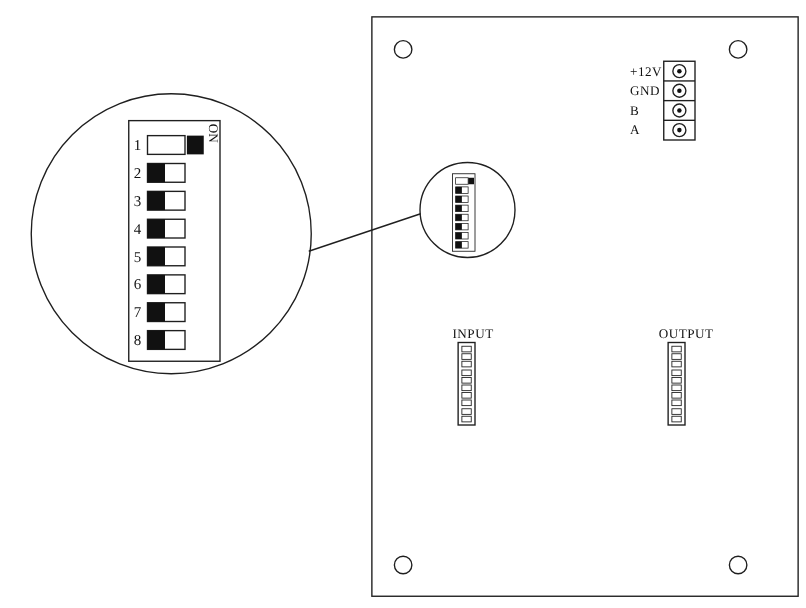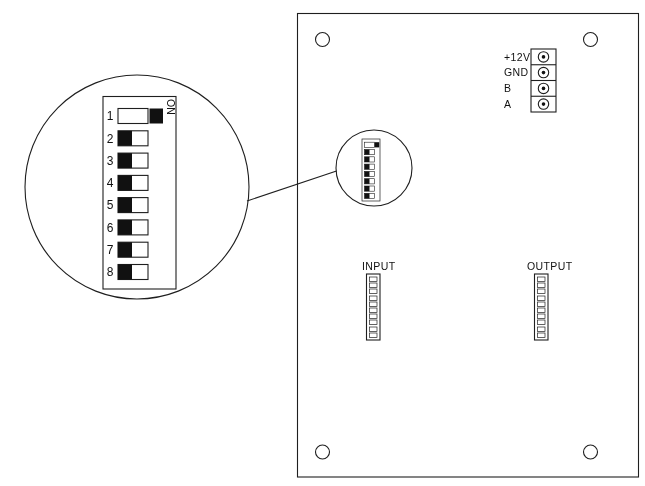--- a/index.html
+++ b/index.html
@@ -5,21 +5,21 @@
   html, body {
     margin: 0;
     padding: 0;
     background: #ffffff;
   }
   .stage {
     position: relative;
     width: 645px;
     height: 486px;
     background: #ffffff;
-    font-family: Liberation Sans, sans-serif;
+    font-family: Liberation Serif, serif;
     overflow: hidden;
   }
   svg { display: block; }
   .ln   { fill: none; stroke: #1f1f1f; stroke-width: 1.1; }
   .thin { fill: none; stroke: #1f1f1f; stroke-width: 0.7; }
   .slot { fill: #ffffff; stroke: #1f1f1f; stroke-width: 1.1; }
   .mslot{ fill: #ffffff; stroke: #1f1f1f; stroke-width: 0.6; }
   .slider { fill: #111111; stroke: none; }
   .dot  { fill: #111111; stroke: none; }
   text  { fill: #111111; }

